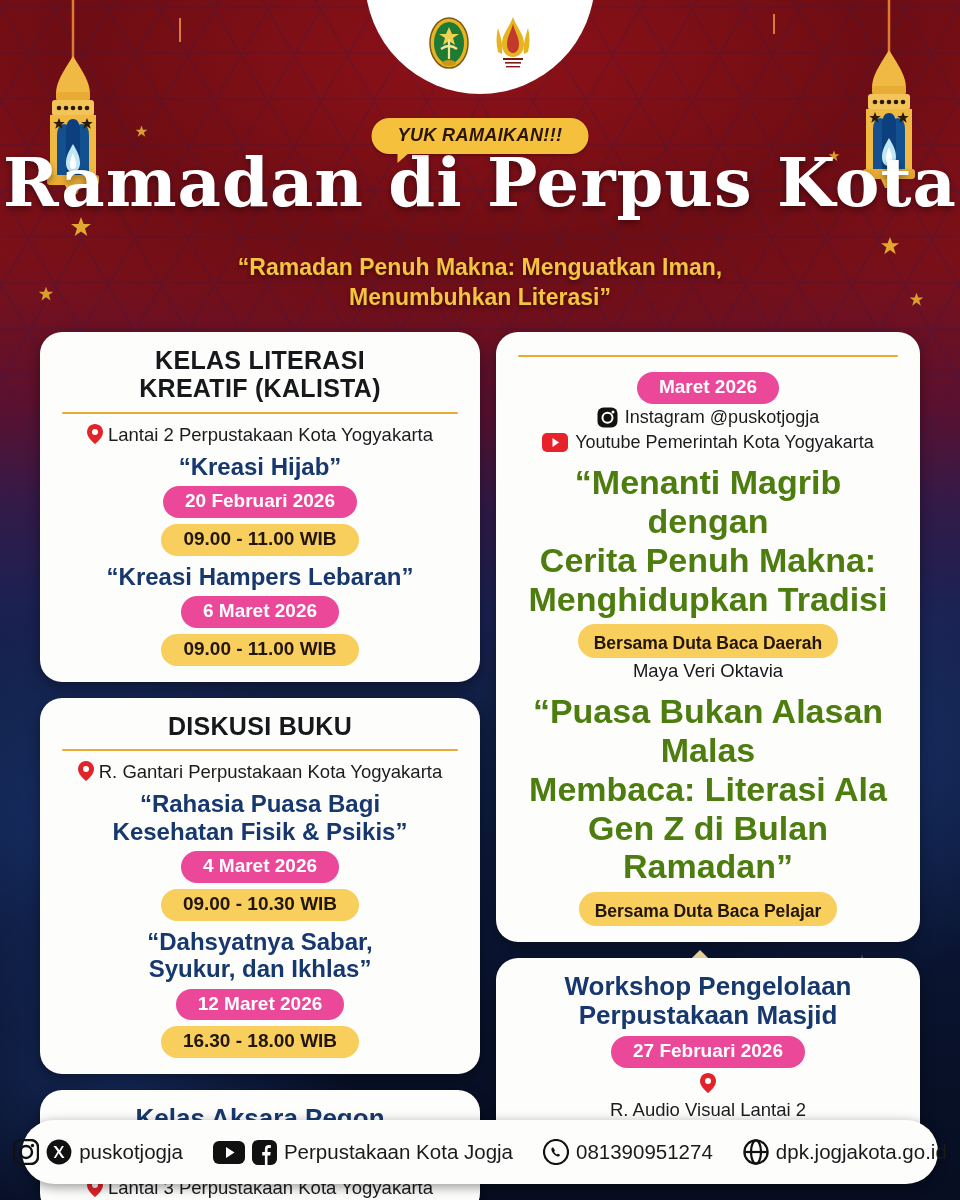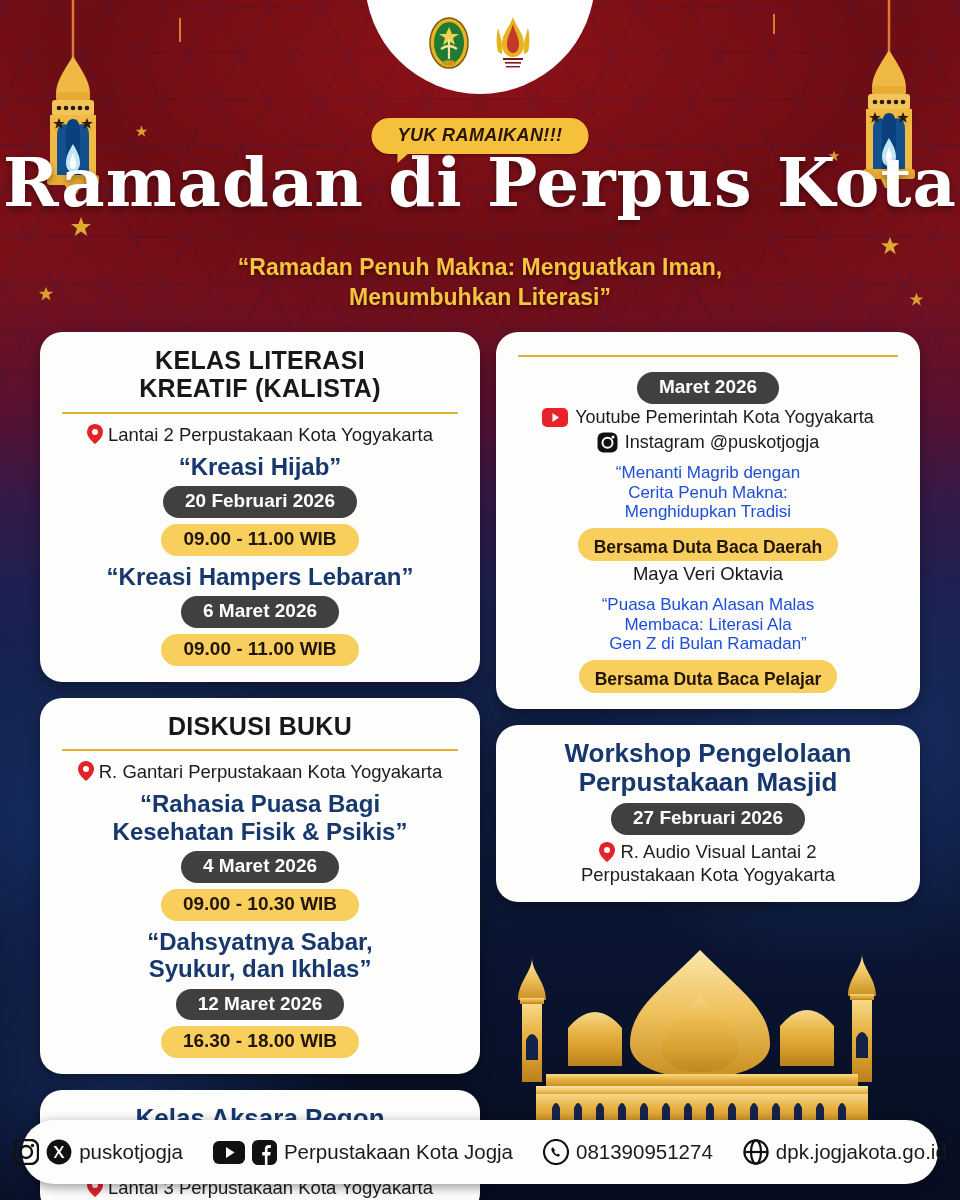--- a/index.html
+++ b/index.html
@@ -144,31 +144,31 @@
   .pin { display:inline-block; vertical-align:-3px; }
   .event-title {
     color:#17386e; font-size:24px; font-weight:bold;
     line-height:1.15; margin-top:7px;
   }
   .pill {
     display:inline-block; border-radius:20px;
     padding:3px 22px 4px; margin-top:6px;
     font-size:19px; font-weight:bold; line-height:1.3;
   }
-  .pill.date { background:#404040; color:#ffffff; }
+  .pill.date { background:#ec4899; color:#ffffff; }
   .pill.time { background:#f8ce5d; color:#22150a; }
   .pill.soft { background:#f8ce5d; color:#22150a; font-size:17.5px; padding:8px 16px 3px; }
   .speaker { color:#17181c; font-size:18.5px; line-height:1.3; margin-top:1px; }
 
   .channel-row {
     display:flex; align-items:center; justify-content:center;
     gap:7px; font-size:18px; color:#1c1c1f; line-height:1.3; margin-top:2px;
   }
 
-  .big-title { color:#1d4ed8; font-size:17px; font-weight:normal; line-height:1.14; }
+  .big-title { color:#4d7c0f; font-size:34px; font-weight:bold; line-height:1.14; }
   .mid-title { color:#17386e; font-size:26px; font-weight:bold; line-height:1.12; }
 
   
   .footer {
     position:absolute; left:22px; bottom:16px;
     width:916px; height:64px;
     background:#fdfdfc; border-radius:34px;
     display:flex; align-items:center; justify-content:center;
     gap:8px; z-index:8;
     box-shadow:0 3px 12px rgba(0,0,0,.4);
@@ -407,33 +407,33 @@
       </div>
 
     </div>
 
     <div class="col right">
 
       <div class="card">
         <div class="divider"></div>
         <div><span class="pill date">Maret 2026</span></div>
         <div class="channel-row">
-          <svg width="26" height="19" viewBox="0 0 26 19">
-              <rect width="26" height="19" rx="5" fill="#e8222a"></rect>
-              <path d="M10.5 5 L17 9.5 L10.5 14Z" fill="#fff"></path>
-            </svg>
-          <span>Youtube Pemerintah Kota Yogyakarta</span>
-        </div>
-        <div class="channel-row">
           <svg width="21" height="21" viewBox="0 0 21 21">
               <rect x="0.5" y="0.5" width="20" height="20" rx="6" fill="#111"></rect>
               <circle cx="10.5" cy="10.8" r="5" fill="none" stroke="#fff" stroke-width="2"></circle>
               <circle cx="16" cy="5" r="1.5" fill="#fff"></circle>
             </svg>
           <span>Instagram @puskotjogja</span>
+        </div>
+        <div class="channel-row">
+          <svg width="26" height="19" viewBox="0 0 26 19">
+              <rect width="26" height="19" rx="5" fill="#e8222a"></rect>
+              <path d="M10.5 5 L17 9.5 L10.5 14Z" fill="#fff"></path>
+            </svg>
+          <span>Youtube Pemerintah Kota Yogyakarta</span>
         </div>
         <div>
           <div class="big-title" style="margin-top:9px;">
             <div>“Menanti Magrib dengan</div>
             <div>Cerita Penuh Makna:</div>
             <div>Menghidupkan Tradisi</div>
           </div>
           <div><span class="pill soft">Bersama Duta Baca Daerah</span></div>
           <div class="speaker">Maya Veri Oktavia</div>
         </div>
@@ -446,21 +446,21 @@
           <div><span class="pill soft">Bersama Duta Baca Pelajar</span></div>
         </div>
       </div>
 
       <div class="card">
         <div class="mid-title">
           <div>Workshop Pengelolaan</div>
           <div>Perpustakaan Masjid</div>
         </div>
         <div><span class="pill date">27 Februari 2026</span></div>
-        <div class="venue" style="margin-top:5px;">
+        <div class="venue" style="margin-top:5px;flex-direction:column;">
           <svg class="pin" width="16" height="20" viewBox="0 0 16 20">
               <path d="M8 0 C3.6 0 0 3.6 0 8 C0 14 8 20 8 20 C8 20 16 14 16 8 C16 3.6 12.4 0 8 0Z" fill="#e3232a"></path>
               <circle cx="8" cy="8" r="3" fill="#fff"></circle>
             </svg>
           <span>R. Audio Visual Lantai 2</span>
         </div>
         <div class="venue stack">Perpustakaan Kota Yogyakarta</div>
       </div>
 
     </div>

